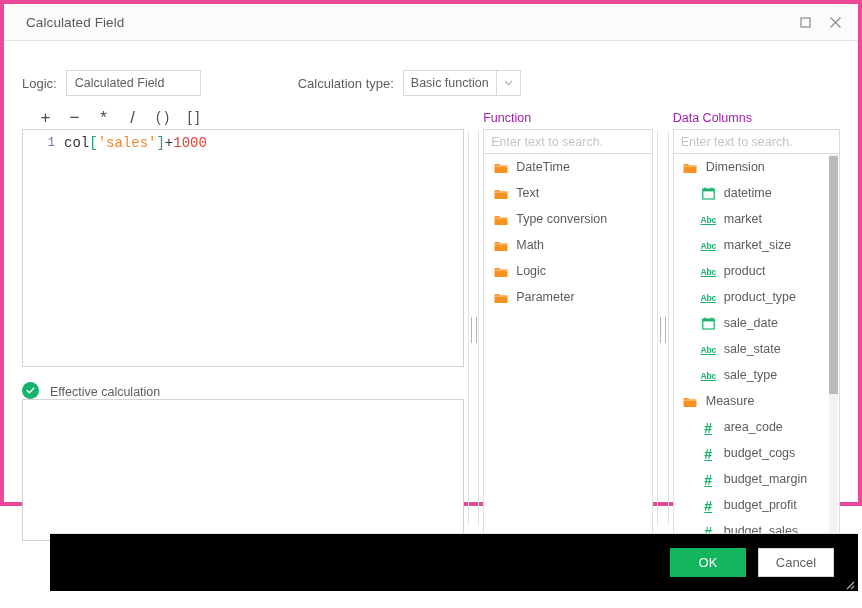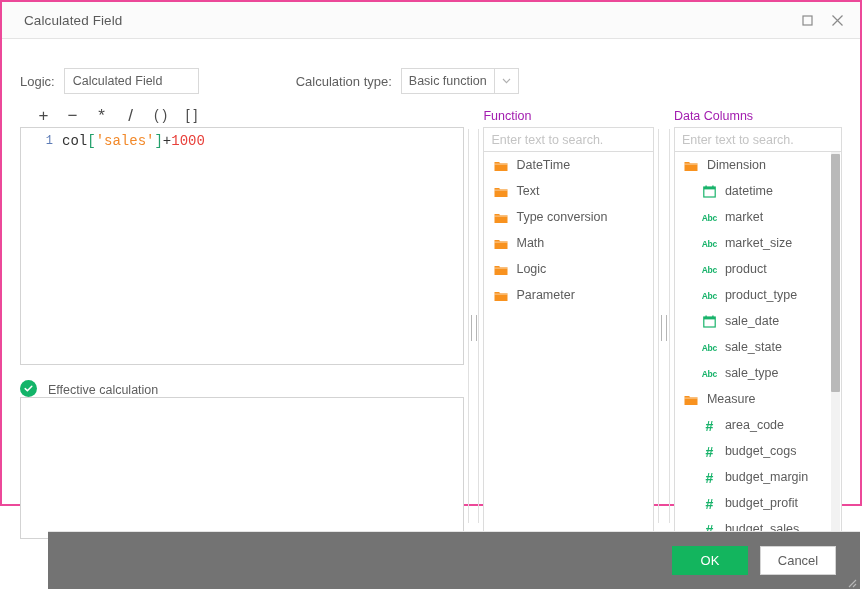--- a/index.html
+++ b/index.html
@@ -8,21 +8,21 @@
     margin: 0; padding: 0;
     background: #ffffff;
     font-family: "Liberation Sans", sans-serif;
   }
   body { width: 862px; height: 608px; overflow: hidden; }
 
   .dialog {
     position: relative;
     width: 862px; height: 506px;
     background: #ffffff;
-    border: 2px solid #ec4899;
+    border: 4px solid #ec4899;
     display: flex; flex-direction: column;
   }
 
   
   .titlebar {
     height: 37px; min-height: 37px;
     background: #fbfbfb;
     border-bottom: 1px solid #e4e4e4;
     display: flex; align-items: center;
     padding: 0 10px 0 22px;
@@ -190,21 +190,21 @@
   .tree-inner { padding-top: 6px; }
   .tree-item {
     display: flex; 
     height: 26px; gap: 8px;
     padding-left: 9px;
     font-size: 12.5px; color: #5c5c5c;
     cursor: pointer; white-space: nowrap;
   }
   .tree-item.lvl2 { padding-left: 27px; }
   .ic { width: 15px; height: 15px; flex: 0 0 15px;
-        display: flex; align-items: center; justify-content: center; }
+        display: flex; align-items: center; justify-content: center; text-decoration: underline; }
   .ic-abc {
     font-size: 8.5px; font-weight: bold; color: #19b36b;
     font-family: "Liberation Sans", sans-serif;
     letter-spacing: -.2px;
   }
   .ic-hash {
     font-size: 14px; font-weight: bold; color: #19b36b;
     font-family: "Liberation Sans", sans-serif; line-height: 1;
   }
 
@@ -215,21 +215,21 @@
   }
   .vthumb {
     position: absolute; top: 2px; left: 0;
     width: 9px; height: 238px;
     background: #b9b9b9; border-radius: 1px;
   }
 
   
   .footer {
     height: 58px; min-height: 58px;
-    background: #737373;
+    background: #000000;
     border-top: 1px solid #e4e4e4;
     display: flex; align-items: center; justify-content: flex-end;
     padding-right: 24px; gap: 12px;
     position: relative;
     margin-left: 46px;
   }
   .btn {
     height: 29px; min-width: 76px;
     font-size: 13px; cursor: pointer;
     font-family: "Liberation Sans", sans-serif;

